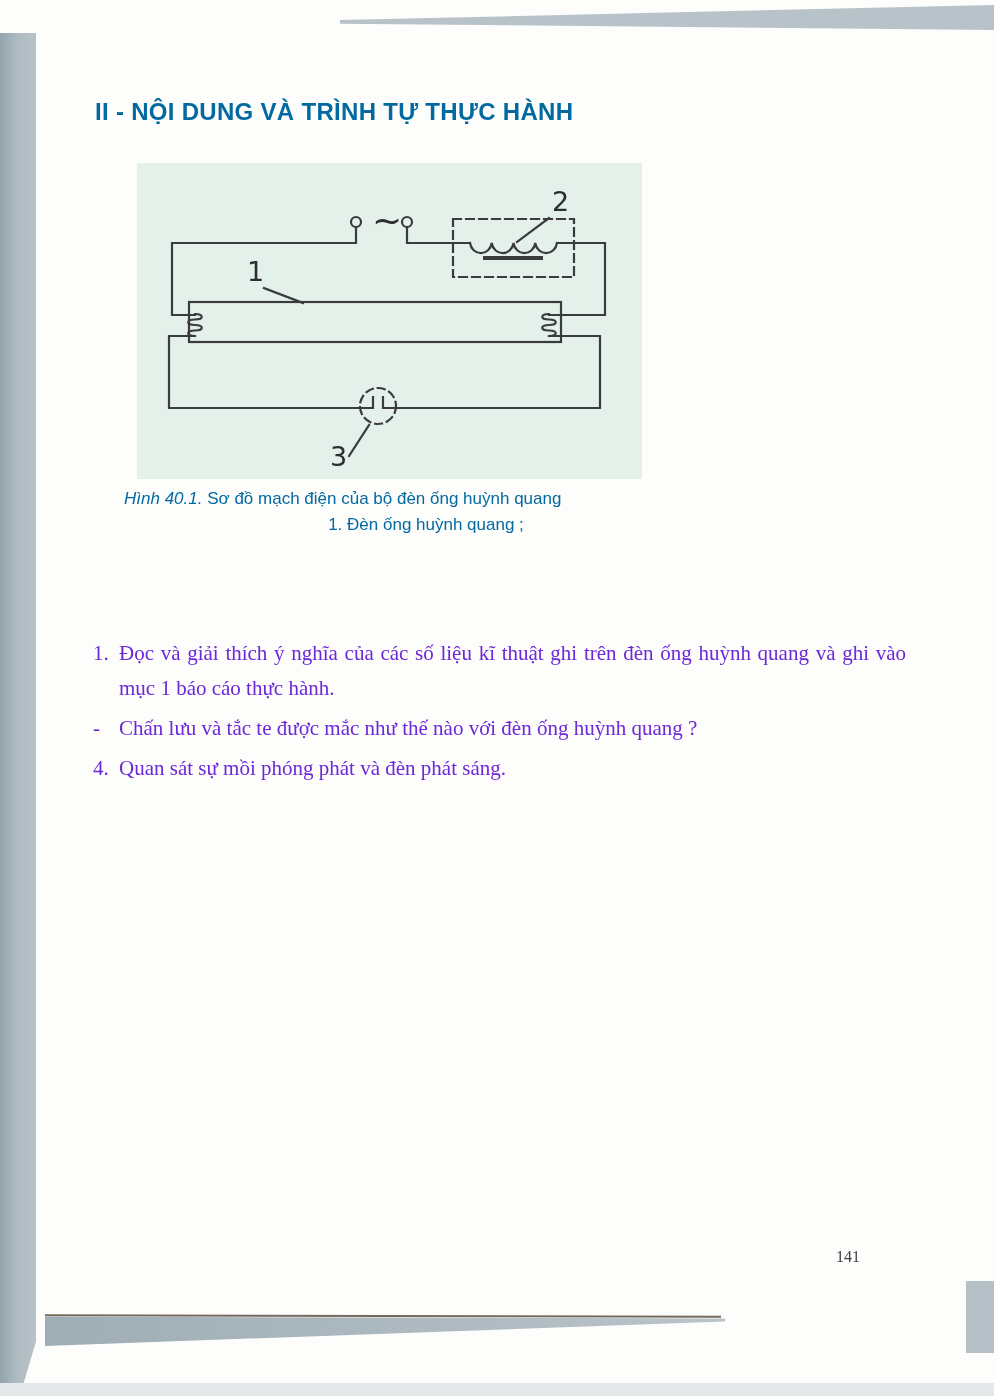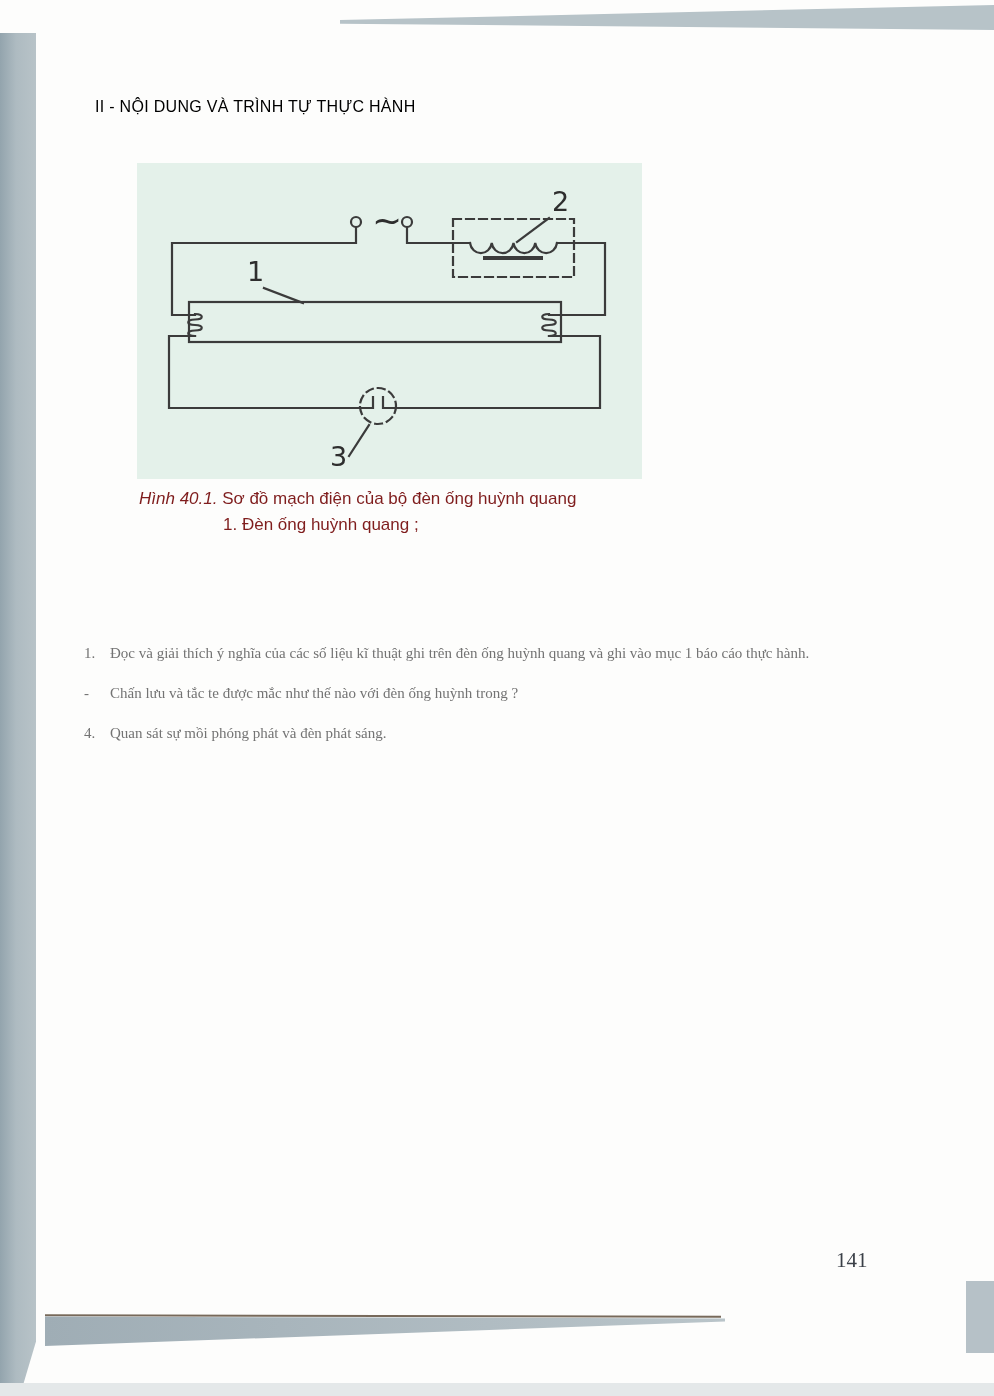--- a/index.html
+++ b/index.html
@@ -31,47 +31,47 @@
   .strip-bottom{
     position:absolute;left:0;top:1383px;width:994px;height:13px;background:#e4e8e9;
   }
   .bar-right{
     position:absolute;left:966px;top:1281px;width:28px;height:72px;background:#b6c1c7;
   }
   
   .heading{
     position:absolute;left:95px;top:98px;
     font-family:"Liberation Sans", sans-serif;
-    font-weight:normal;font-size:16px;letter-spacing:.3px;
-    color:#000000;
+    font-weight:bold;font-size:24px;letter-spacing:.3px;
+    color:#0369a1;
   }
   
   .diagram{
     position:absolute;left:137px;top:163px;width:505px;height:316px;
   }
   .caption{
-    position:absolute;left:139px;top:486px;width:520px;
+    position:absolute;left:124px;top:486px;width:520px;
     font-family:"Liberation Sans", sans-serif;
-    font-size:17px;line-height:26px;color:#7f1d1d;
+    font-size:17px;line-height:26px;color:#0369a1;
   }
   .caption .cap-title{font-style:italic;}
-  .caption .cap-sub{padding-left:84px;}
+  .caption .cap-sub{padding-left:84px;text-align:center;}
   
   .content{
-    position:absolute;left:84px;top:636px;width:813px;
-    font-size:15px;line-height:35px;color:#737373;
+    position:absolute;left:93px;top:636px;width:813px;
+    font-size:21px;line-height:35px;color:#6d28d9;
   }
   .content p{
     margin:0 0 4px 0;padding-left:26px;text-align:justify;
   }
   .content p.loose{margin-bottom:5px;}
   .content .marker{display:inline-block;width:26px;margin-left:-26px;}
   .pageno{
     position:absolute;left:836px;top:1248px;
-    font-size:21px;color:#3a3f47;text-align:center;
+    font-size:16px;color:#3a3f47;text-align:center;
   }
 </style>
 </head>
 <body>
 
 <div class="band-left"></div>
 <div class="wedge-top"></div>
 <div class="wedge-bottom-line"></div>
 <div class="wedge-bottom"></div>
 <div class="strip-bottom"></div>
@@ -119,17 +119,17 @@
 
 <div class="caption">
   <div>
     <span class="cap-title">Hình 40.1.</span><span> Sơ đồ mạch điện của bộ đèn ống huỳnh quang</span>
   </div>
   <div class="cap-sub">1. Đèn ống huỳnh quang ;</div>
 </div>
 
 <div class="content">
   <p class="loose"><span class="marker">1.</span><span>Đọc và giải thích ý nghĩa của các số liệu kĩ thuật ghi trên đèn ống huỳnh quang và ghi vào mục 1 báo cáo thực hành.</span></p>
-  <p class="loose"><span class="marker">-</span><span>Chấn lưu và tắc te được mắc như thế nào với đèn ống huỳnh trong ?</span></p>
+  <p class="loose"><span class="marker">-</span><span>Chấn lưu và tắc te được mắc như thế nào với đèn ống huỳnh quang ?</span></p>
   <p class="loose"><span class="marker">4.</span><span>Quan sát sự mồi phóng phát và đèn phát sáng.</span></p>
 </div>
 
 <div class="pageno">141</div>
 
 </body></html>

